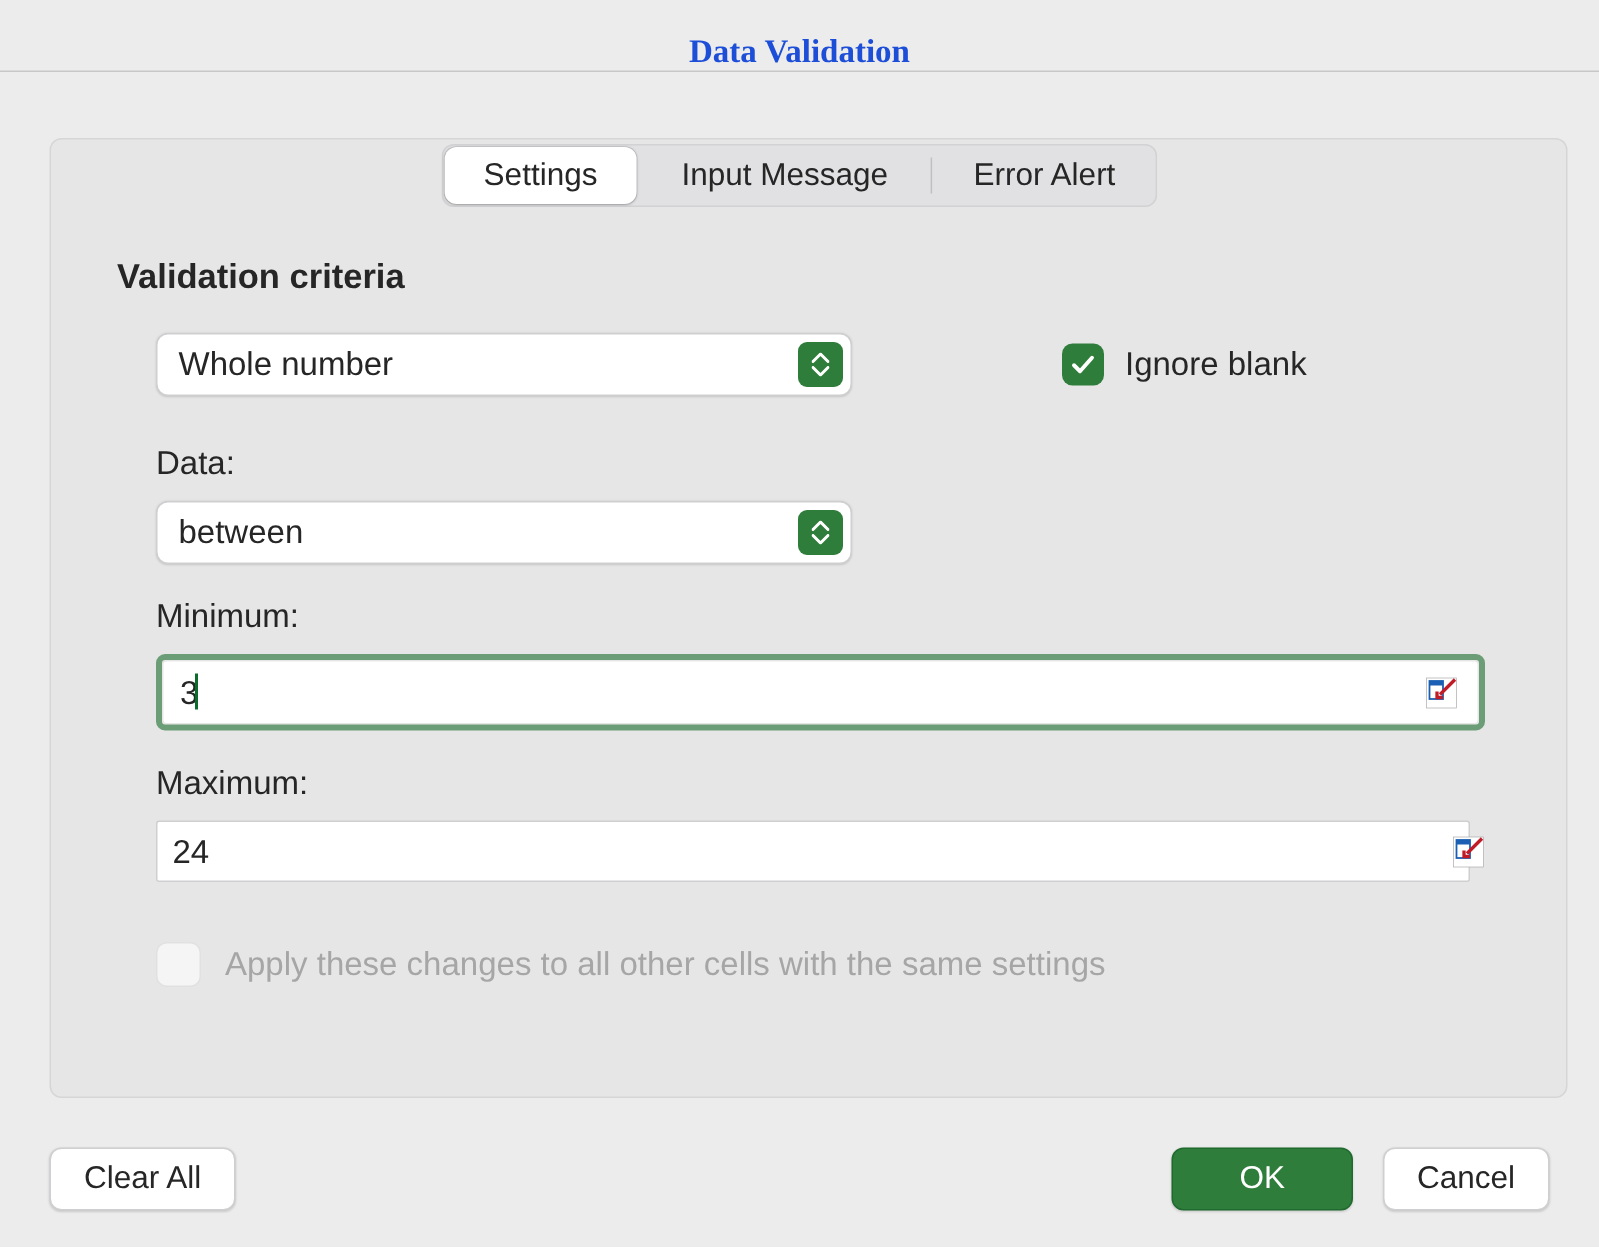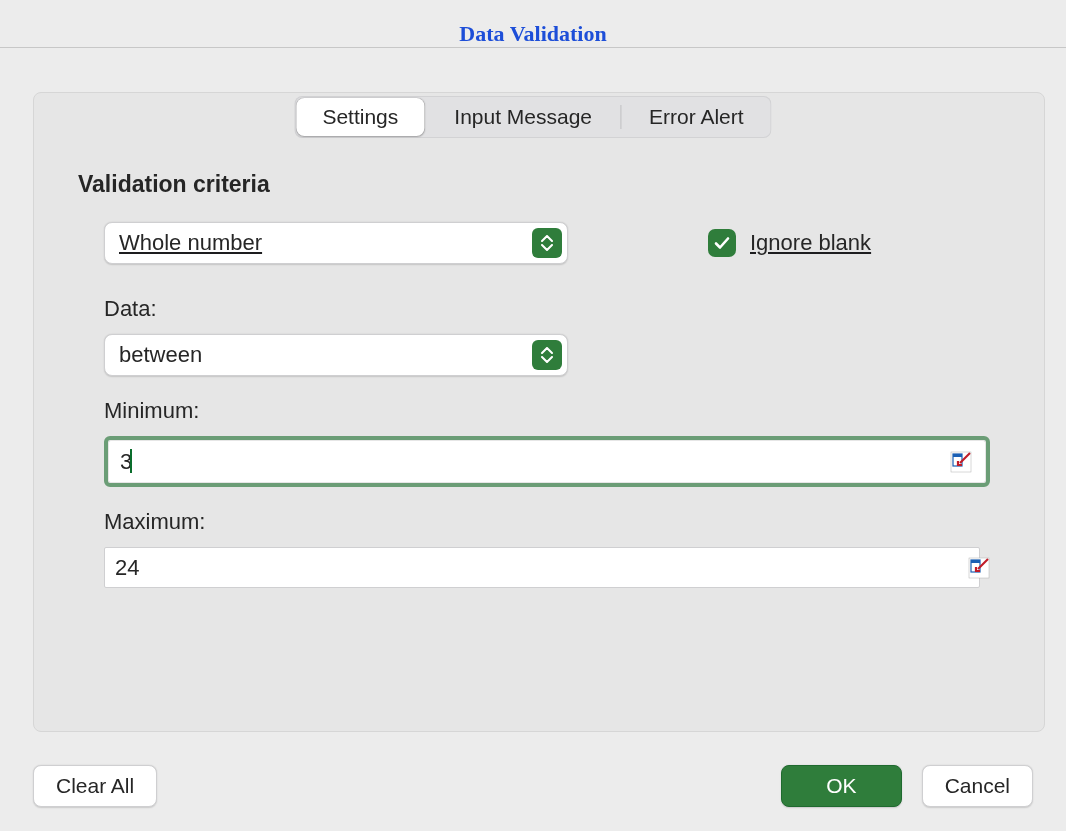--- a/index.html
+++ b/index.html
@@ -145,21 +145,20 @@
     justify-content: center;
     gap: 2px;
   }
   .select .chevrons svg { display:block; }
 
   
   .row-1 {
     display: flex;
     align-items: center;
     gap: 140px;
-    text-decoration: underline;
   }
 
   .checkbox-row {
     display: flex;
     align-items: center;
     gap: 14px;
     margin-top: -22px; 
   }
   .chk {
     width: 28px;
@@ -376,20 +375,24 @@
           <rect x="1" y="1" width="20" height="20" fill="#fff" stroke="#b0b0b0" stroke-width="0.5"></rect>
           <rect x="3" y="3" width="9" height="12" fill="none" stroke="#1a5fb4" stroke-width="1.2"></rect>
           <rect x="3" y="3" width="9" height="3" fill="#1a5fb4"></rect>
           <path d="M20 2 L10 12" stroke="#c01c28" stroke-width="2.2"></path>
           <path d="M8 10 L8 14 L12 14" fill="none" stroke="#c01c28" stroke-width="2.2"></path>
         </svg>
       </span>
     </div>
   </div>
 
+  <div class="apply-row">
+    <div class="chk-disabled"></div>
+    <span class="apply-label">Apply these changes to all other cells with the same settings</span>
+  </div>
 
 </div>
 
 <div class="footer">
   <div class="btn">
     <span>Clear All</span>
   </div>
   <div class="spacer"></div>
   <div class="btn primary">
     <span>OK</span>

